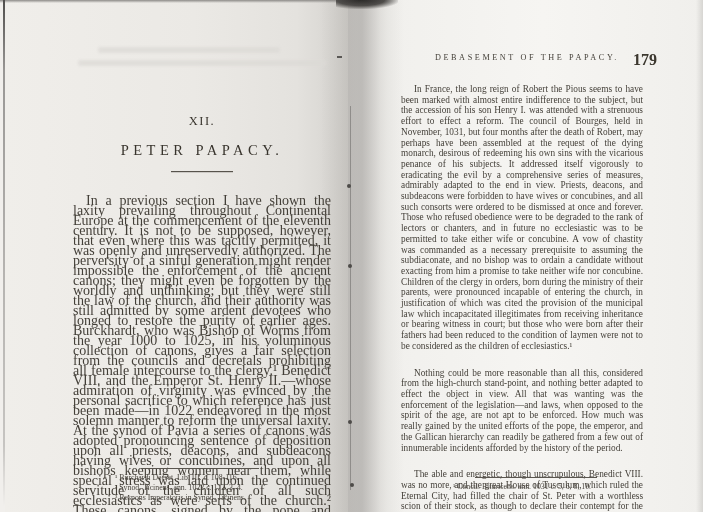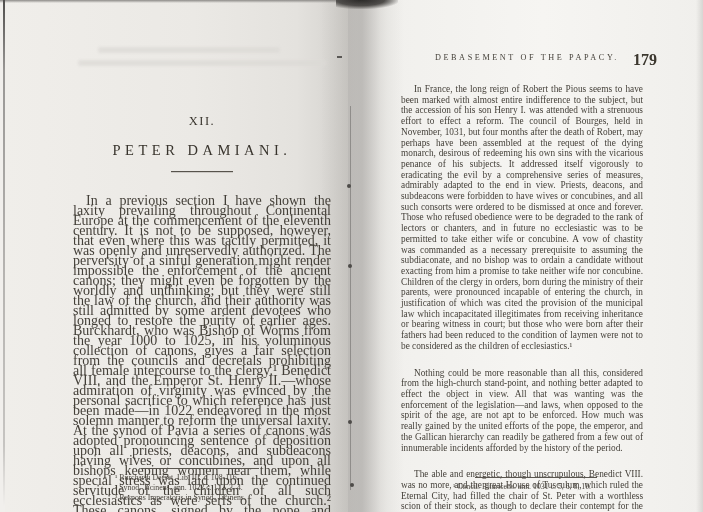--- a/index.html
+++ b/index.html
@@ -99,21 +99,21 @@
   <div class="stitch-dot" style="left:347px; top:184px;"></div>
   <div class="stitch-dot" style="left:348px; top:264px;"></div>
   <div class="stitch-dot" style="left:348px; top:420px;"></div>
   <div class="stitch-dot" style="left:350px; top:483px;"></div>
 
   <div class="ghost" style="left:98px; top:47px; width:182px; height:6px;"></div>
   <div class="ghost" style="left:78px; top:60px; width:248px; height:6px;"></div>
 
   <div class="left-content">
     <div class="chapter-num">XII.</div>
-    <div class="chapter-title">PETER DAMIANI.</div>
+    <div class="chapter-title">PETER PAPACY.</div>
     <div class="title-rule"></div>
 
     <div class="left-body body-col">
       <p>In a previous section I have shown the laxity prevailing throughout Continental Europe at the commencement of the eleventh century. It is not to be supposed, however, that even where this was tacitly permitted, it was openly and unreservedly authorized. The perversity of a sinful generation might render impossible the enforcement of the ancient canons; they might even be forgotten by the worldly and unthinking; but they were still the law of the church, and their authority was still admitted by some ardent devotees who longed to restore the purity of earlier ages. Burckhardt, who was Bishop of Worms from the year 1000 to 1025, in his voluminous collection of canons, gives a fair selection from the councils and decretals prohibiting all female intercourse to the clergy.¹ Benedict VIII. and the Emperor St. Henry II.—whose admiration of virginity was evinced by the personal sacrifice to which reference has just been made—in 1022 endeavored in the most solemn manner to reform the universal laxity. At the synod of Pavia a series of canons was adopted pronouncing sentence of deposition upon all priests, deacons, and subdeacons having wives or concubines, and upon all bishops keeping women near them, while special stress was laid upon the continued servitude of the children of all such ecclesiastics as were serfs of the church.² These canons, signed by the pope and attendant bishops, were laid before the emperor, who indorsed them with his sanction, declared them to be municipal as well as ecclesiastical law, promised that their observance should be enforced by the civil magistrates, and thanked Benedict and his prelates for their vigilance in seeking a remedy for the incontinence of the clergy, the evils whereof swept like a storm over the face of Christendom.³</p>
     </div>
 
     <div class="fn-rule left-fn-rule"></div>
     <div class="left-footnotes">
       <div>¹ Burchardi Decret. Lib. III. c. 108-116.</div>
       <div>² Synod. Ticinens. ann. 1022 c. 1, 2, 3, 4.</div>

